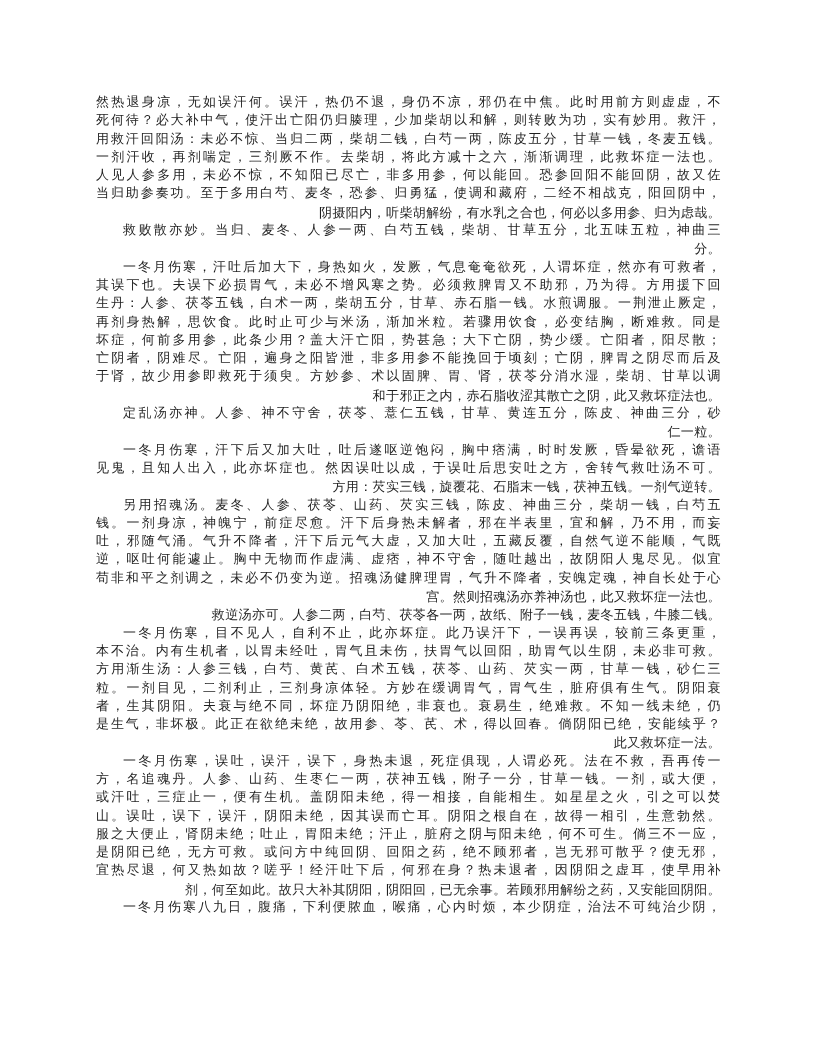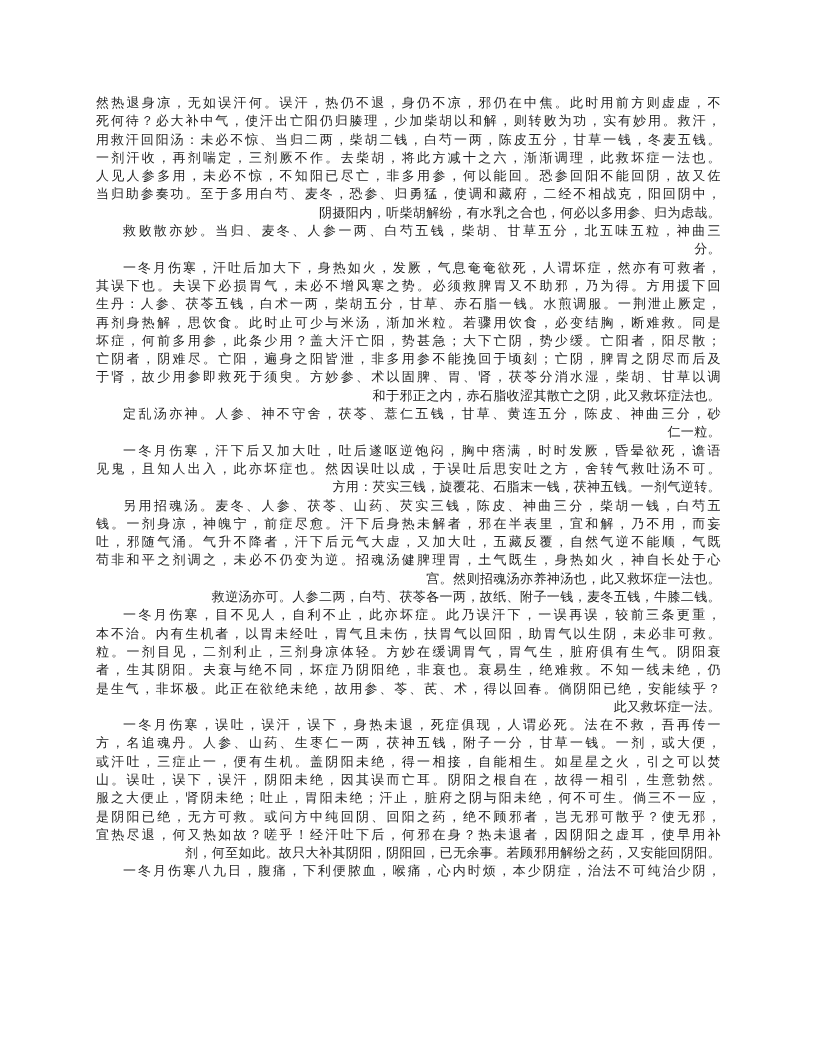--- a/index.html
+++ b/index.html
@@ -32,20 +32,21 @@
   .line {
     height: 18.3px;
     white-space: nowrap;
     text-align: right;
   }
   .line.just {
     white-space: normal;
     text-align: justify;
     text-align-last: justify;
     overflow: hidden;
+    font-family: Liberation Mono, monospace;
   }
   .line.indent {
     padding-left: 27px;
   }
   .line.indent.just {
     padding-left: 27px;
     width: 598px;
   }
 </style>
 </head>
@@ -71,25 +72,27 @@
       <div class="line just">于肾，故少用参即救死于须臾。方妙参、术以固脾、胃、肾，茯苓分消水湿，柴胡、甘草以调</div>
       <div class="line">和于邪正之内，赤石脂收涩其散亡之阴，此又救坏症法也。</div>
       <div class="line indent just">定乱汤亦神。人参、神不守舍，茯苓、薏仁五钱，甘草、黄连五分，陈皮、神曲三分，砂</div>
       <div class="line">仁一粒。</div>
       <div class="line indent just">一冬月伤寒，汗下后又加大吐，吐后遂呕逆饱闷，胸中痞满，时时发厥，昏晕欲死，谵语</div>
       <div class="line just">见鬼，且知人出入，此亦坏症也。然因误吐以成，于误吐后思安吐之方，舍转气救吐汤不可。</div>
       <div class="line">方用：芡实三钱，旋覆花、石脂末一钱，茯神五钱。一剂气逆转。</div>
       <div class="line indent just">另用招魂汤。麦冬、人参、茯苓、山药、芡实三钱，陈皮、神曲三分，柴胡一钱，白芍五</div>
       <div class="line just">钱。一剂身凉，神魄宁，前症尽愈。汗下后身热未解者，邪在半表里，宜和解，乃不用，而妄</div>
       <div class="line just">吐，邪随气涌。气升不降者，汗下后元气大虚，又加大吐，五藏反覆，自然气逆不能顺，气既</div>
-      <div class="line just">苟非和平之剂调之，未必不仍变为逆。招魂汤健脾理胃，土气既生，身热如火，神自长处于心</div>
+      <div class="line just">逆，呕吐何能遽止。胸中无物而作虚满、虚痞，神不守舍，随吐越出，故阴阳人鬼尽见。似宜</div>
+      <div class="line just">苟非和平之剂调之，未必不仍变为逆。招魂汤健脾理胃，气升不降者，安魄定魂，神自长处于心</div>
       <div class="line">宫。然则招魂汤亦养神汤也，此又救坏症一法也。</div>
       <div class="line indent">救逆汤亦可。人参二两，白芍、茯苓各一两，故纸、附子一钱，麦冬五钱，牛膝二钱。</div>
       <div class="line indent just">一冬月伤寒，目不见人，自利不止，此亦坏症。此乃误汗下，一误再误，较前三条更重，</div>
       <div class="line just">本不治。内有生机者，以胃未经吐，胃气且未伤，扶胃气以回阳，助胃气以生阴，未必非可救。</div>
+      <div class="line just">方用渐生汤：人参三钱，白芍、黄芪、白术五钱，茯苓、山药、芡实一两，甘草一钱，砂仁三</div>
       <div class="line just">粒。一剂目见，二剂利止，三剂身凉体轻。方妙在缓调胃气，胃气生，脏府俱有生气。阴阳衰</div>
       <div class="line just">者，生其阴阳。夫衰与绝不同，坏症乃阴阳绝，非衰也。衰易生，绝难救。不知一线未绝，仍</div>
       <div class="line just">是生气，非坏极。此正在欲绝未绝，故用参、苓、芪、术，得以回春。倘阴阳已绝，安能续乎？</div>
       <div class="line">此又救坏症一法。</div>
       <div class="line indent just">一冬月伤寒，误吐，误汗，误下，身热未退，死症俱现，人谓必死。法在不救，吾再传一</div>
       <div class="line just">方，名追魂丹。人参、山药、生枣仁一两，茯神五钱，附子一分，甘草一钱。一剂，或大便，</div>
       <div class="line just">或汗吐，三症止一，便有生机。盖阴阳未绝，得一相接，自能相生。如星星之火，引之可以焚</div>
       <div class="line just">山。误吐，误下，误汗，阴阳未绝，因其误而亡耳。阴阳之根自在，故得一相引，生意勃然。</div>
       <div class="line just">服之大便止，肾阴未绝；吐止，胃阳未绝；汗止，脏府之阴与阳未绝，何不可生。倘三不一应，</div>
       <div class="line just">是阴阳已绝，无方可救。或问方中纯回阴、回阳之药，绝不顾邪者，岂无邪可散乎？使无邪，</div>

